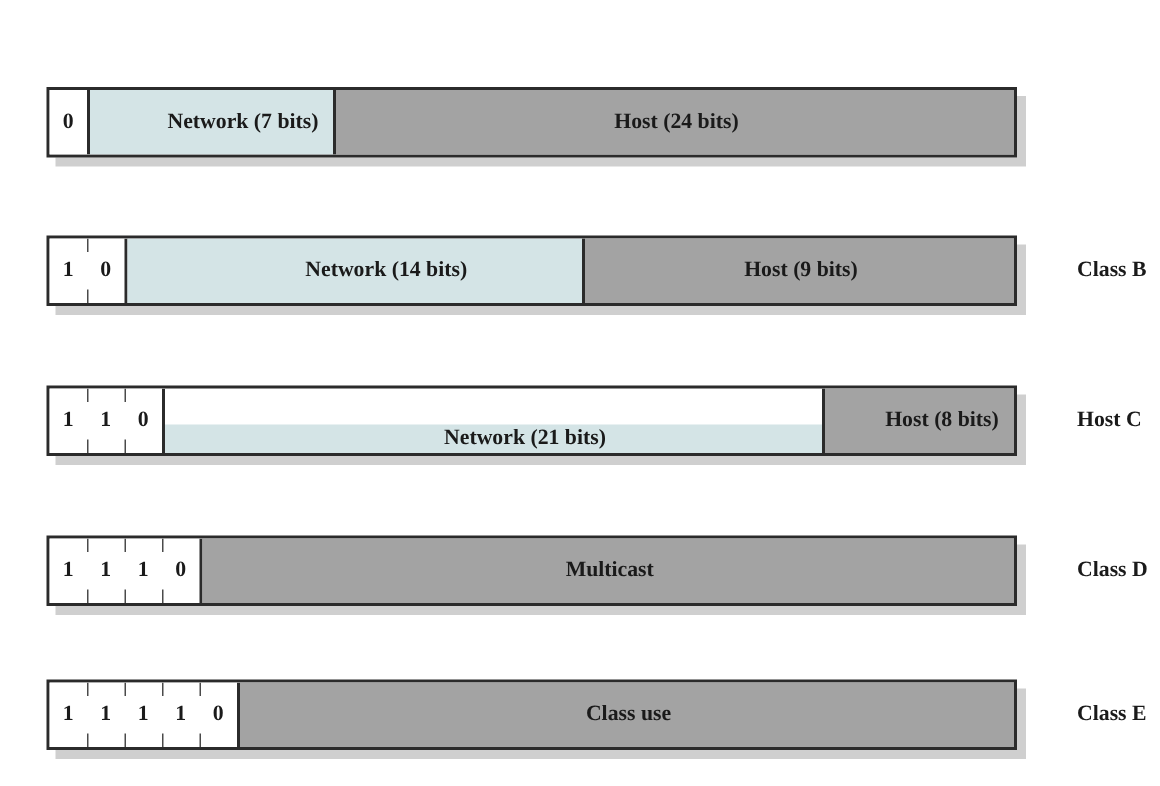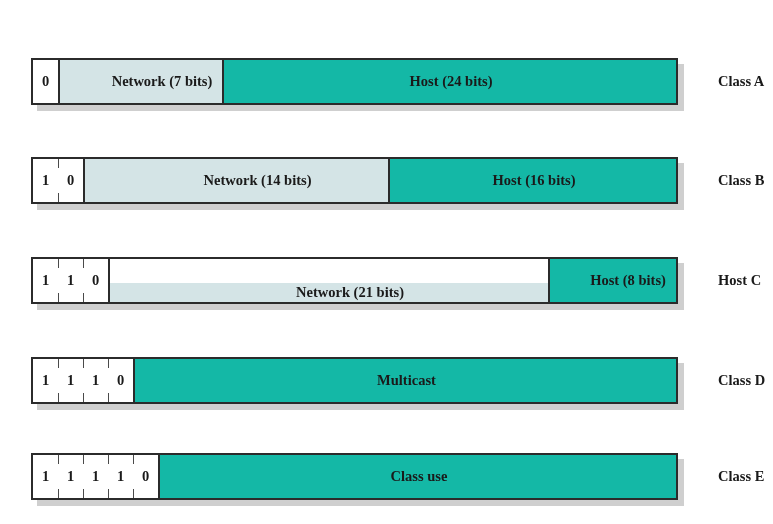--- a/index.html
+++ b/index.html
@@ -97,21 +97,21 @@
     display: flex;
     align-items: center;
     justify-content: center;
     font-weight: bold;
     font-size: 14.5px;
     color: #1a1a1a;
     box-sizing: border-box;
     white-space: nowrap;
   }
   .field.shaded   { background: #d4e4e6; padding-left: 42px; }
-  .field.plain    { background: #14b8a6; }
+  .field.plain    { background: #a3a3a3; }
   .field.div-left { border-left: 2px solid #2b2b2b; }
 
   
   .class-label {
     position: absolute;
     left: 718px;
     top: 0;
     height: 47px;
     display: flex;
     align-items: center;
@@ -127,31 +127,30 @@
 <div id="diagram">
     <div class="class-row" style="top: 58px;">
       <div class="bar-shadow"></div>
       <div class="bar">
         <div class="bits">
           <div class="bit-cell">0</div>
         </div>
         <div class="field shaded" style="flex: 0 0 162px;">Network (7 bits)</div>
         <div class="field plain div-left" style="flex: 0 0 456px;">Host (24 bits)</div>
       </div>
-      <div class="class-label">Class A</div>
     </div>
     <div class="class-row" style="top: 157px;">
       <div class="bar-shadow"></div>
       <div class="bar">
         <div class="bits">
           <div class="bit-cell">1</div>
           <div class="bit-cell">0</div>
         </div>
         <div class="field shaded" style="flex: 0 0 303px;">Network (14 bits)</div>
-        <div class="field plain div-left" style="flex: 0 0 290px;">Host (16 bits)</div>
+        <div class="field plain div-left" style="flex: 0 0 290px;">Host (9 bits)</div>
       </div>
       <div class="class-label">Class B</div>
     </div>
     <div class="class-row" style="top: 257px;">
       <div class="bar-shadow"></div>
       <div class="bar">
         <div class="bits">
           <div class="bit-cell">1</div>
           <div class="bit-cell">1</div>
           <div class="bit-cell">0</div>

